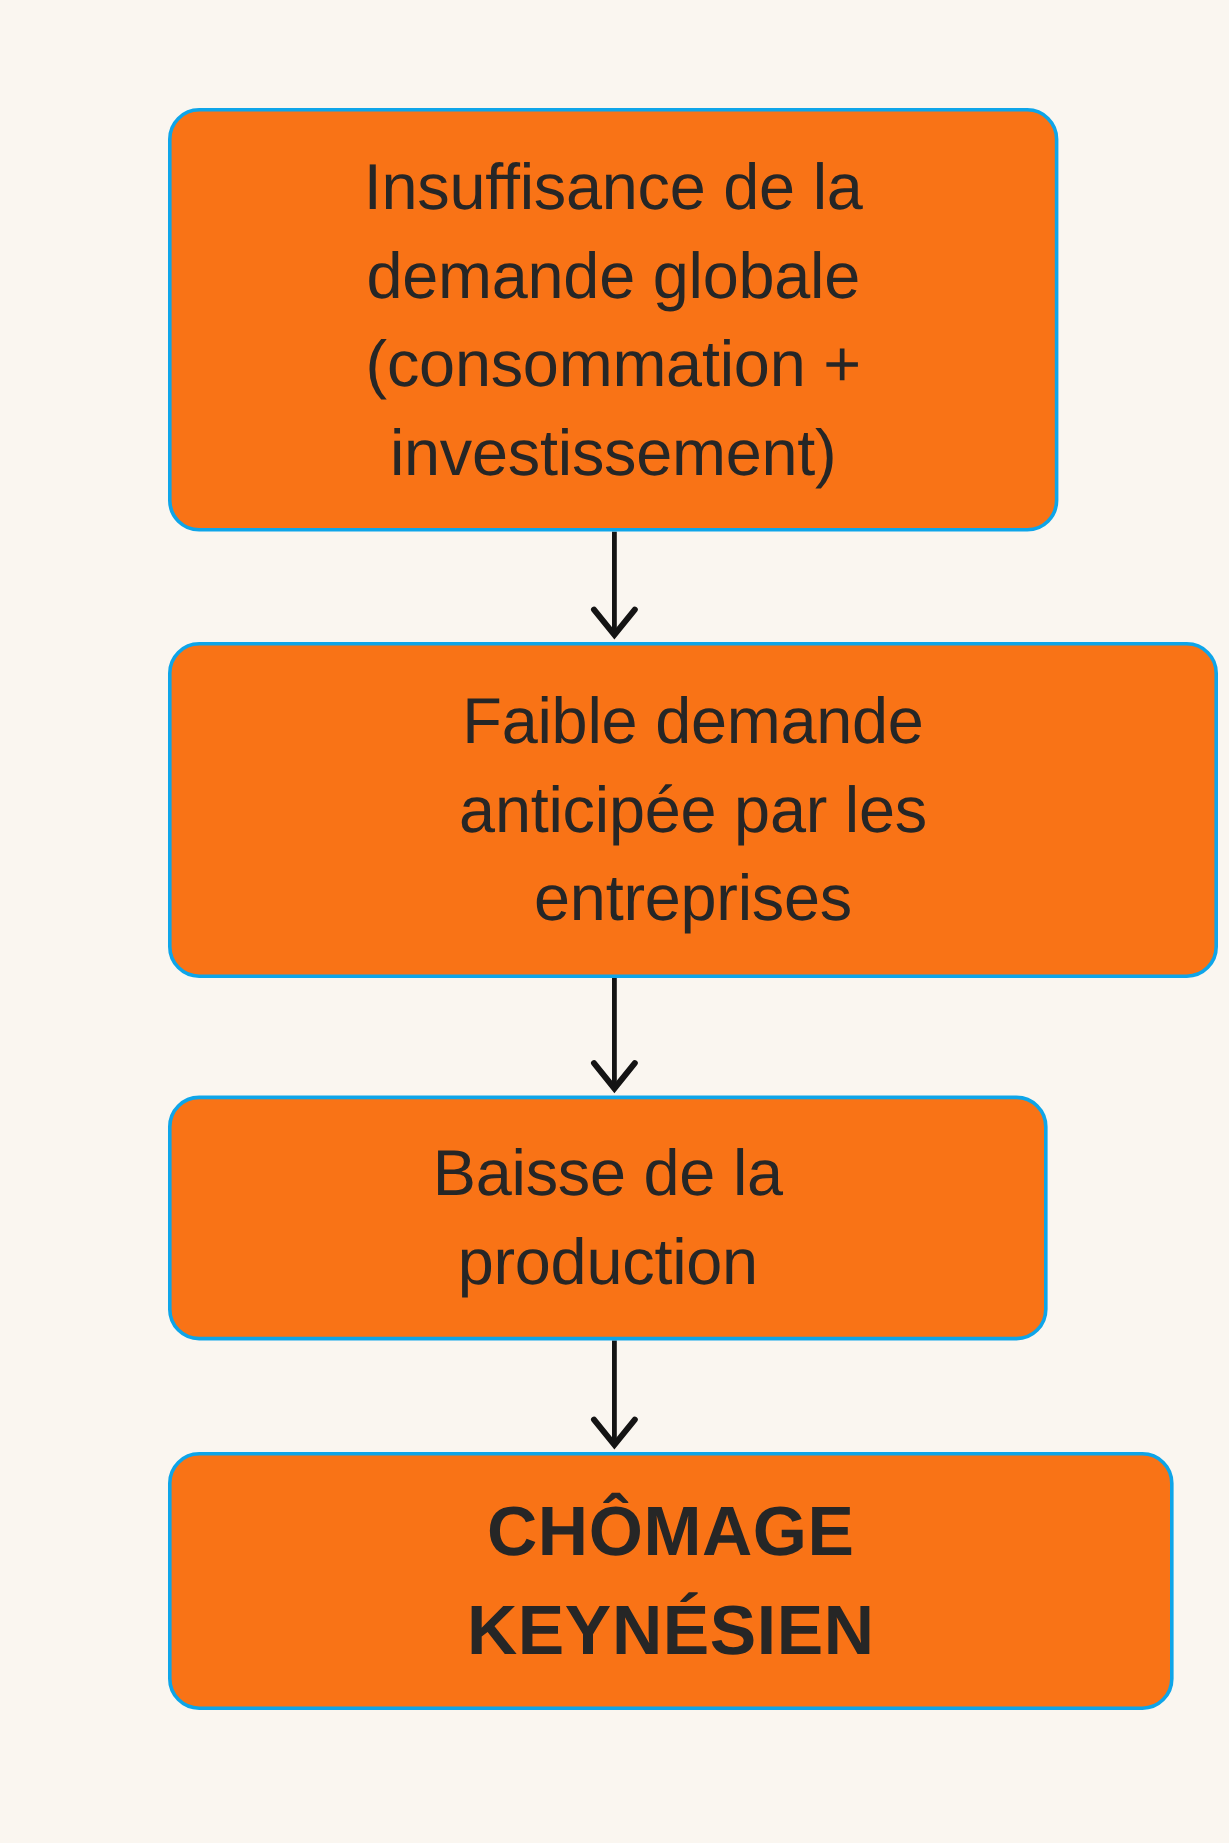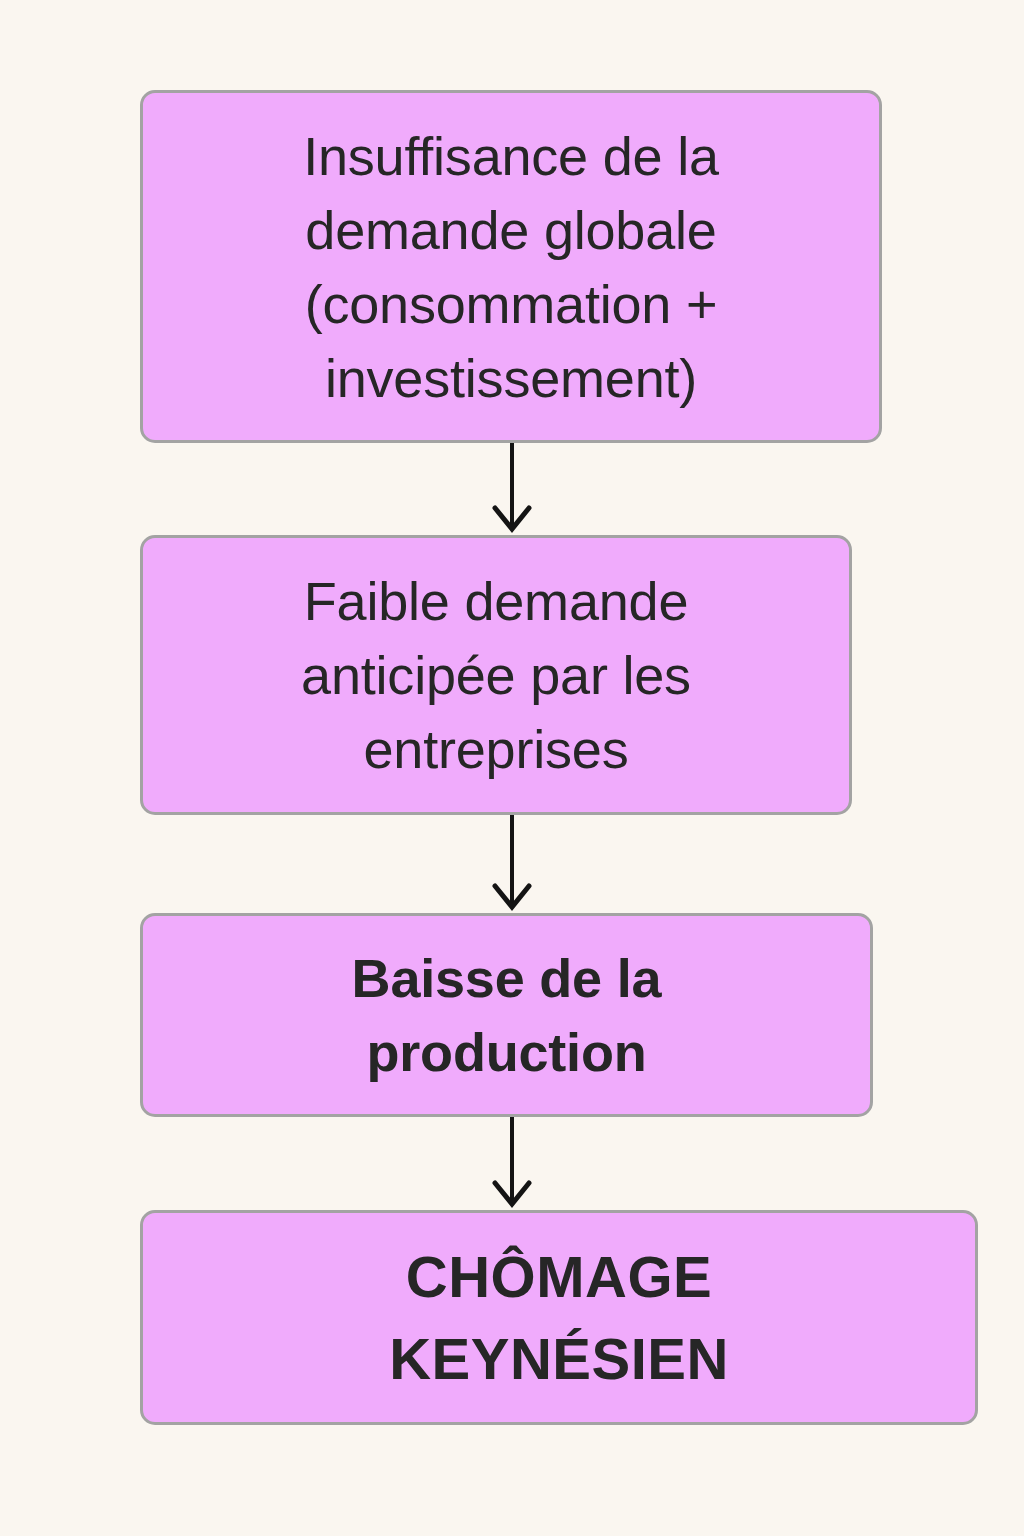--- a/index.html
+++ b/index.html
@@ -15,44 +15,44 @@
   }
   #flowchart {
     position: relative;
     width: 1024px;
     height: 1536px;
     background: #FAF6F0;
   }
   .node {
     position: absolute;
     box-sizing: border-box;
-    background: #f0abfc;
-    border: 3px solid #a3a3a3;
-    border-radius: 15px;
+    background: #f97316;
+    border: 3px solid #0ea5e9;
+    border-radius: 26px;
     display: flex;
     align-items: center;
     justify-content: center;
     text-align: center;
   }
   .node-label {
     display: block;
     width: 100%;
     color: #262626;
     white-space: pre-line;
     letter-spacing: -0.2px;
   }
   
   #node-0 { left: 140px; top: 90px; width: 742px; height: 353px; }
   #node-0 .node-label { font-size: 54px; line-height: 74px; font-weight: 400; padding: 0 26px; }
   
-  #node-1 { left: 140px; top: 535px; width: 712px; height: 280px; }
+  #node-1 { left: 140px; top: 535px; width: 875px; height: 280px; }
   #node-1 .node-label { font-size: 54px; line-height: 74px; font-weight: 400; padding: 0 30px; }
   
   #node-2 { left: 140px; top: 913px; width: 733px; height: 204px; }
-  #node-2 .node-label { font-size: 54px; line-height: 74px; font-weight: 700; padding: 0 20px; }
+  #node-2 .node-label { font-size: 54px; line-height: 74px; font-weight: 400; padding: 0 20px; }
   
   #node-3 { left: 140px; top: 1210px; width: 838px; height: 215px; }
   #node-3 .node-label { font-size: 58px; line-height: 82px; font-weight: 700; padding: 0 30px; letter-spacing: 0.5px; }
 
   .edge {
     position: absolute;
     left: 0;
     top: 0;
     width: 1024px;
     height: 1536px;

